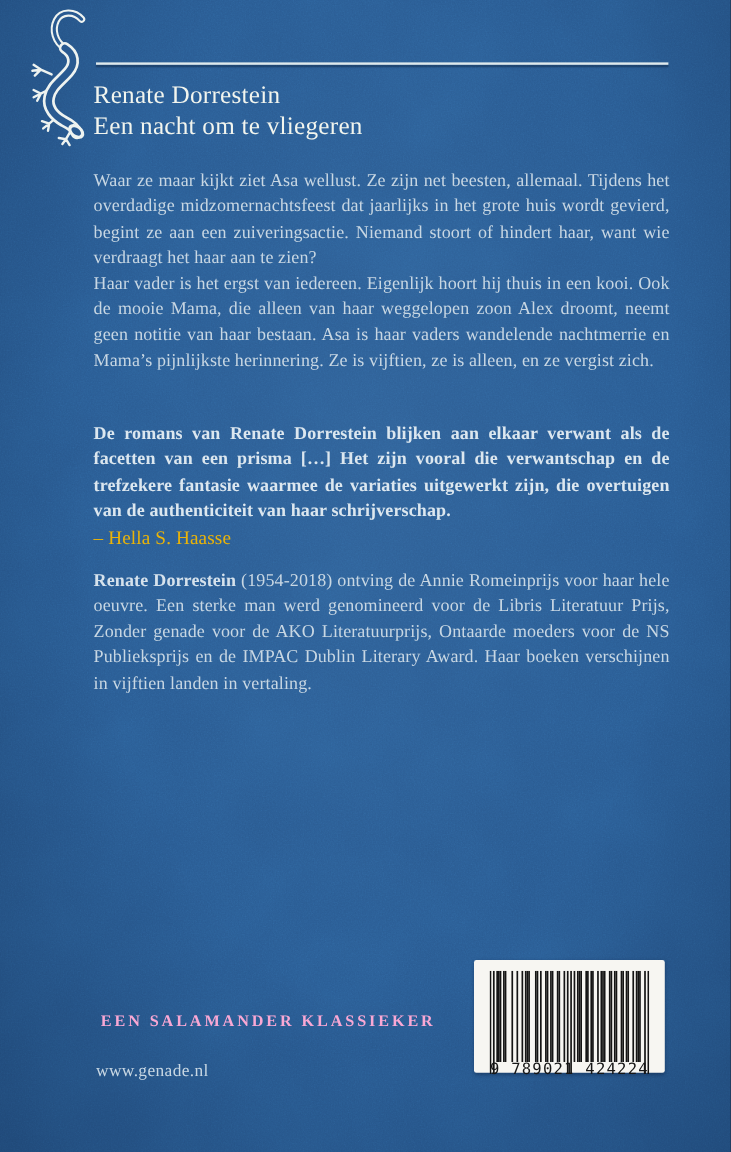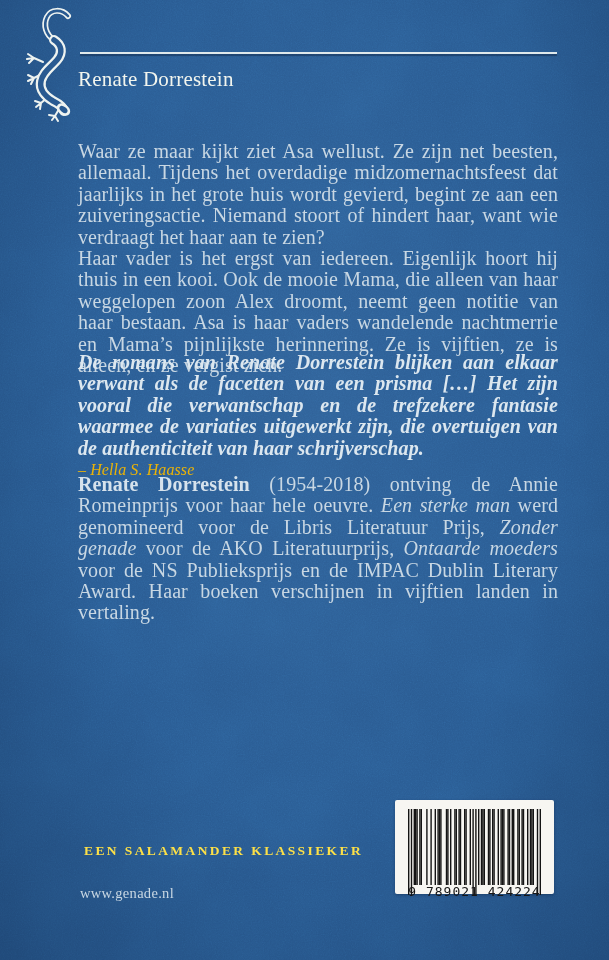--- a/index.html
+++ b/index.html
@@ -19,30 +19,30 @@
   }
   .logo{position:absolute;left:16px;top:4px;}
   .rule{
     position:absolute;left:80px;top:52px;width:477px;height:2px;
     background:#dfe9ec;box-shadow:0 2px 1px rgba(10,30,60,.45);
   }
   .header{position:absolute;left:78px;top:66px;color:#f2f5ee;}
   .header .author,.header .title{font-size:21px;line-height:26px;letter-spacing:.2px;}
   .textcol{position:absolute;left:78px;width:480px;color:#c8d7e3;}
   .synopsis{top:141px;}
-  .textcol p{margin:0;font-size:20px;line-height:21.4px;text-align:justify;letter-spacing:.1px;}
-  .quoteblock{top:352px;font-style:italic;}
+  .textcol p{margin:0;font-size:15px;line-height:21.4px;text-align:justify;letter-spacing:.1px;}
+  .quoteblock{top:352px;}
   .quoteblock .quote{font-weight:bold;color:#dce7ef;}
   .quoteblock .attrib{font-size:16px;line-height:21.4px;color:#eab308;margin:0;text-align:left;}
   .bioblock{top:474px;}
   .bioblock .b{font-weight:bold;color:#d6e2ec;}
-  .bioblock .i{font-style:italic;}
+  .bioblock .i{}
   .series{
     position:absolute;left:84px;top:843px;
-    font-size:13.5px;font-weight:bold;letter-spacing:2.4px;color:#fde047;
+    font-size:13.5px;font-weight:bold;letter-spacing:2.4px;color:#f9a8d4;
   }
   .url{position:absolute;left:80px;font-size:14.5px;color:#c8d7e3;letter-spacing:.3px;}
   .url1{top:863px;}
   .url2{top:885px;}
   .barcode-box{
     position:absolute;left:395px;top:800px;width:159px;height:94px;
     background:#f7f6f2;border-radius:2px;
     box-shadow:0 1px 3px rgba(5,20,45,.35);
   }
   .barcode-bars{position:absolute;left:13px;top:9px;width:133px;height:86px;}
@@ -89,20 +89,21 @@
 
       <ellipse cx="47.5" cy="105.5" rx="7.5" ry="5.2" transform="rotate(38 47.5 105.5)" fill="#eef3f0"></ellipse>
       <ellipse cx="47.5" cy="105.5" rx="4.6" ry="2.7" transform="rotate(38 47.5 105.5)" fill="#295a91"></ellipse>
     </g>
   </svg>
 
   <div class="rule"></div>
 
   <div class="header">
     <div class="author">Renate Dorrestein</div>
+    <div class="title">Een nacht om te vliegeren</div>
   </div>
 
   <div class="textcol synopsis" style="position:absolute;">
     <p>Waar ze maar kijkt ziet Asa wellust. Ze zijn net beesten, allemaal. Tijdens het overdadige midzomernachtsfeest dat jaarlijks in het grote huis wordt gevierd, begint ze aan een zuiveringsactie. Niemand stoort of hindert haar, want wie verdraagt het haar aan te zien?</p>
     <p>Haar vader is het ergst van iedereen. Eigenlijk hoort hij thuis in een kooi. Ook de mooie Mama, die alleen van haar weggelopen zoon Alex droomt, neemt geen notitie van haar bestaan. Asa is haar vaders wandelende nachtmerrie en Mama’s pijnlijkste herinnering. Ze is vijftien, ze is alleen, en ze vergist zich.</p>
   </div>
 
   <div class="textcol quoteblock" style="position:absolute;">
     <p class="quote">De romans van Renate Dorrestein blijken aan elkaar verwant als de facetten van een prisma […] Het zijn vooral die verwantschap en de trefzekere fantasie waarmee de variaties uitgewerkt zijn, die overtuigen van de authenticiteit van haar schrijverschap.</p>
     <p class="attrib">– Hella S. Haasse</p>

